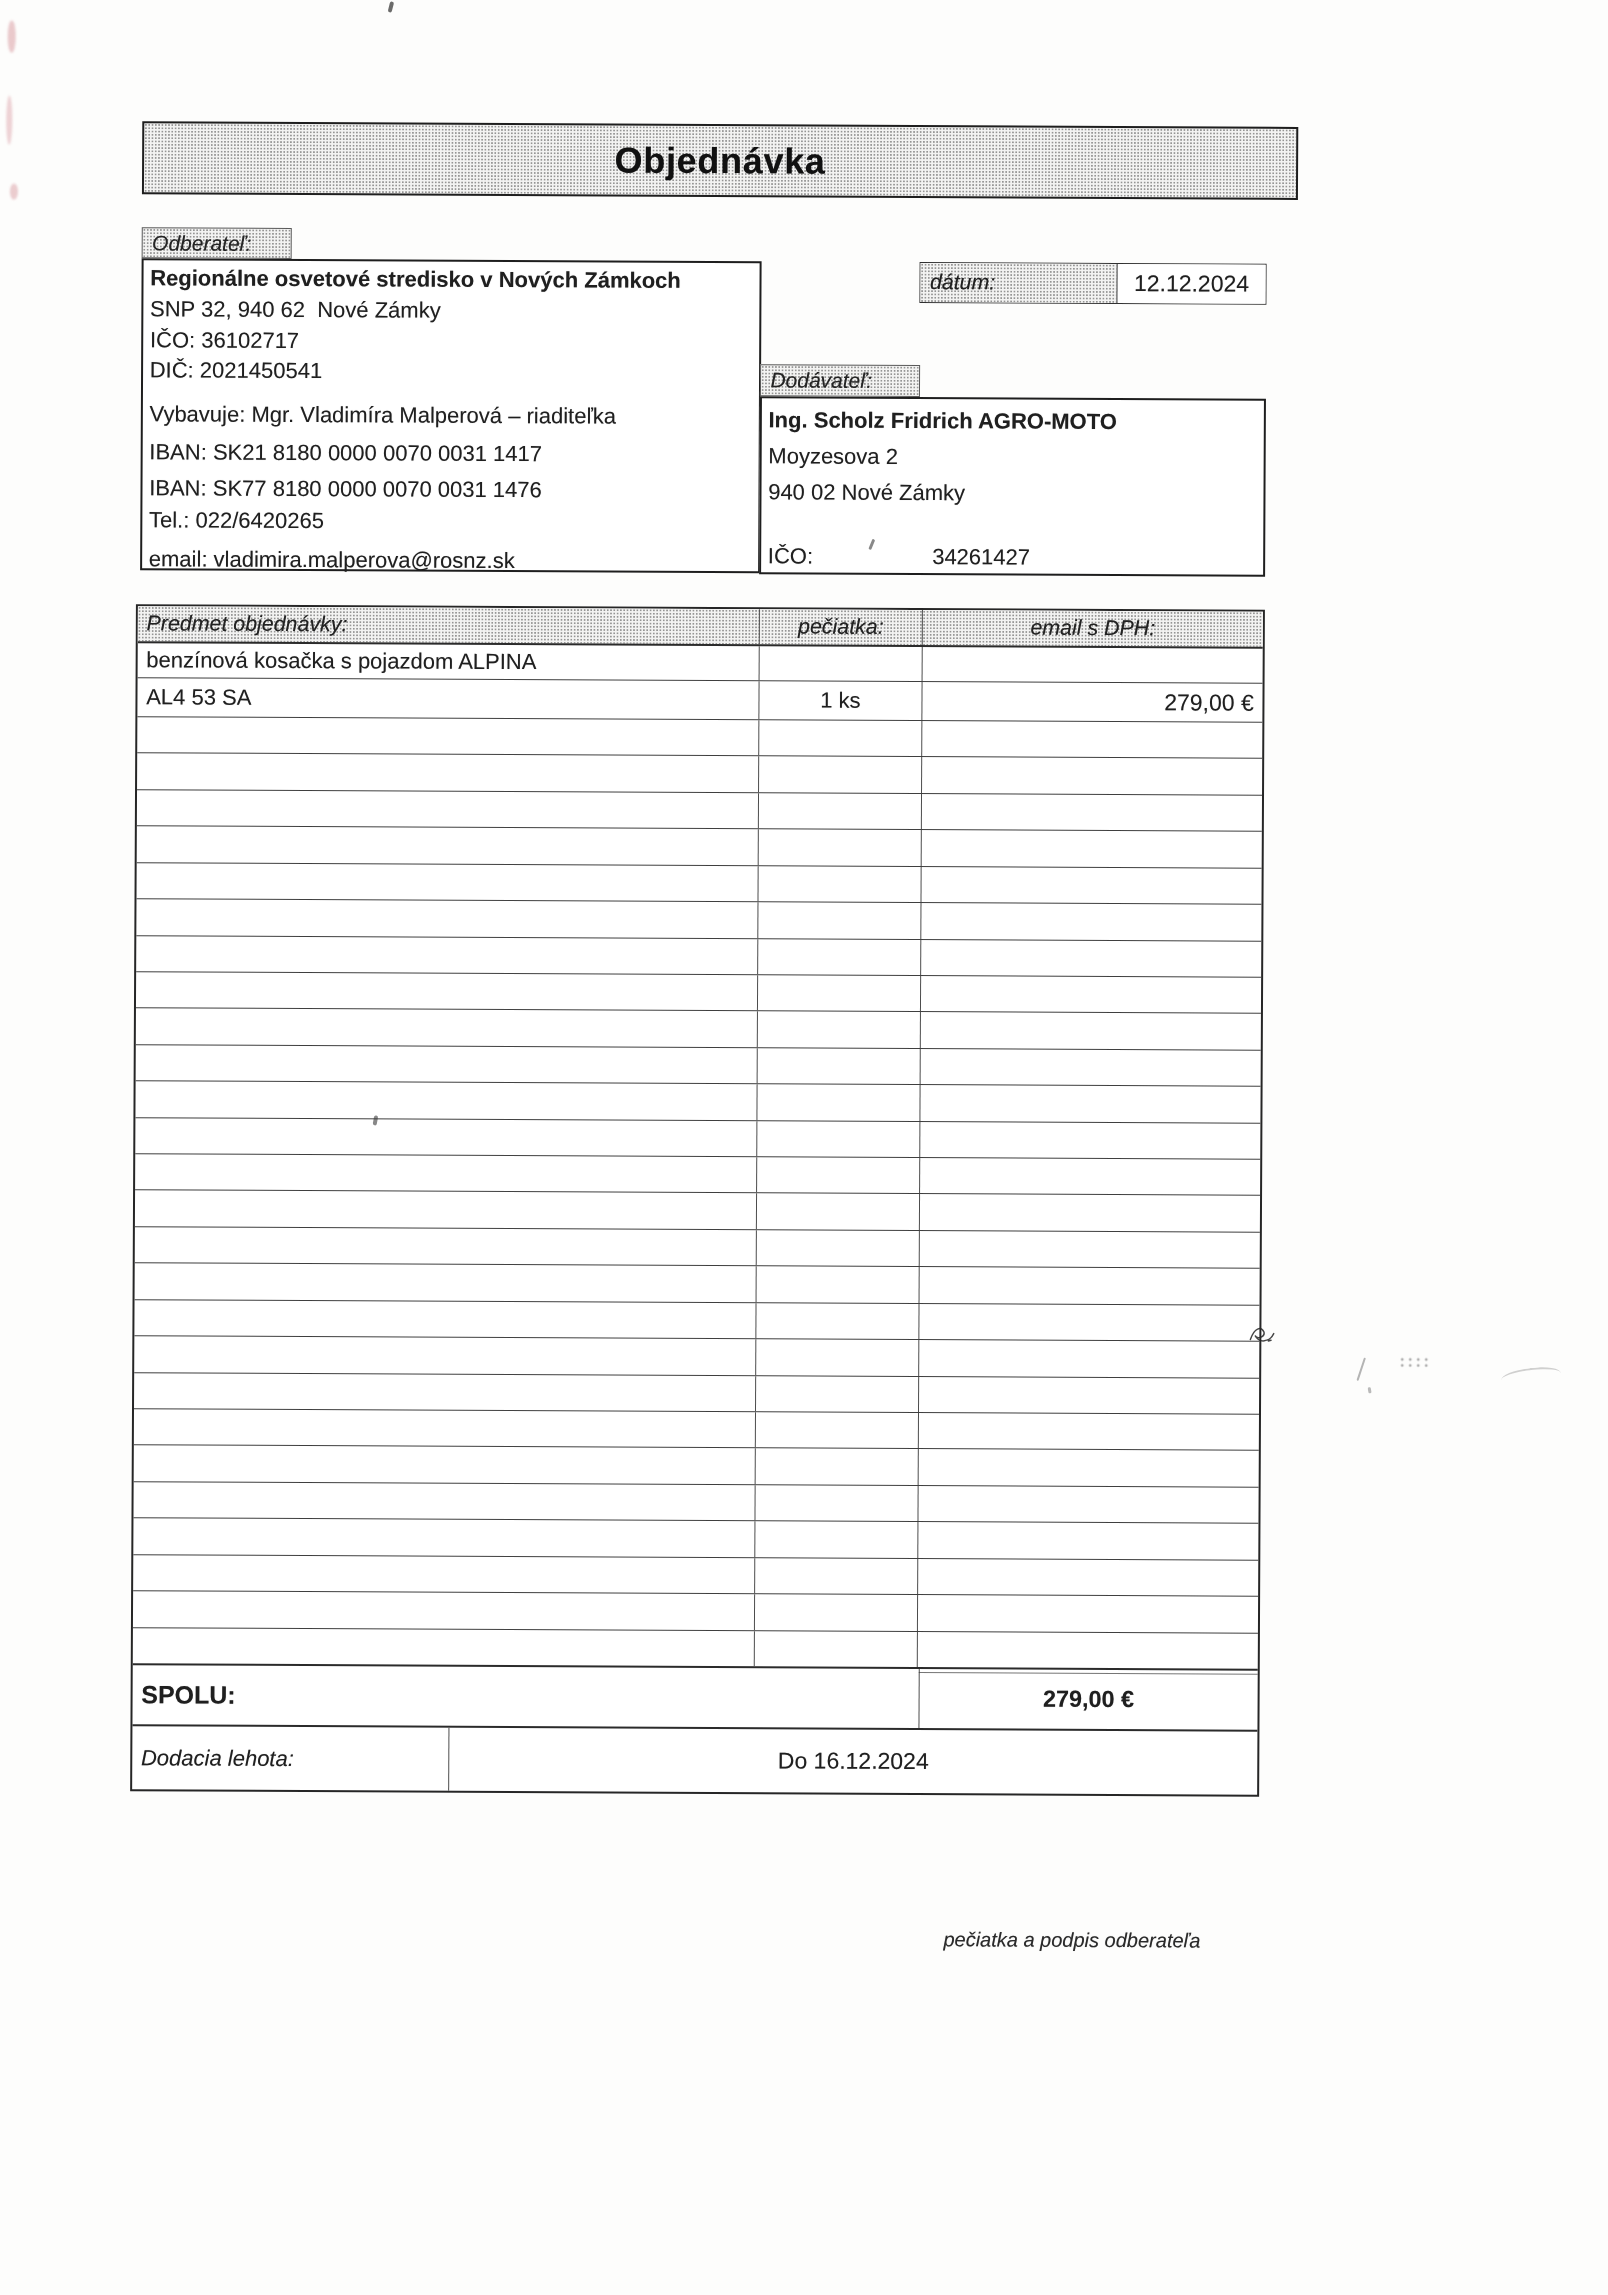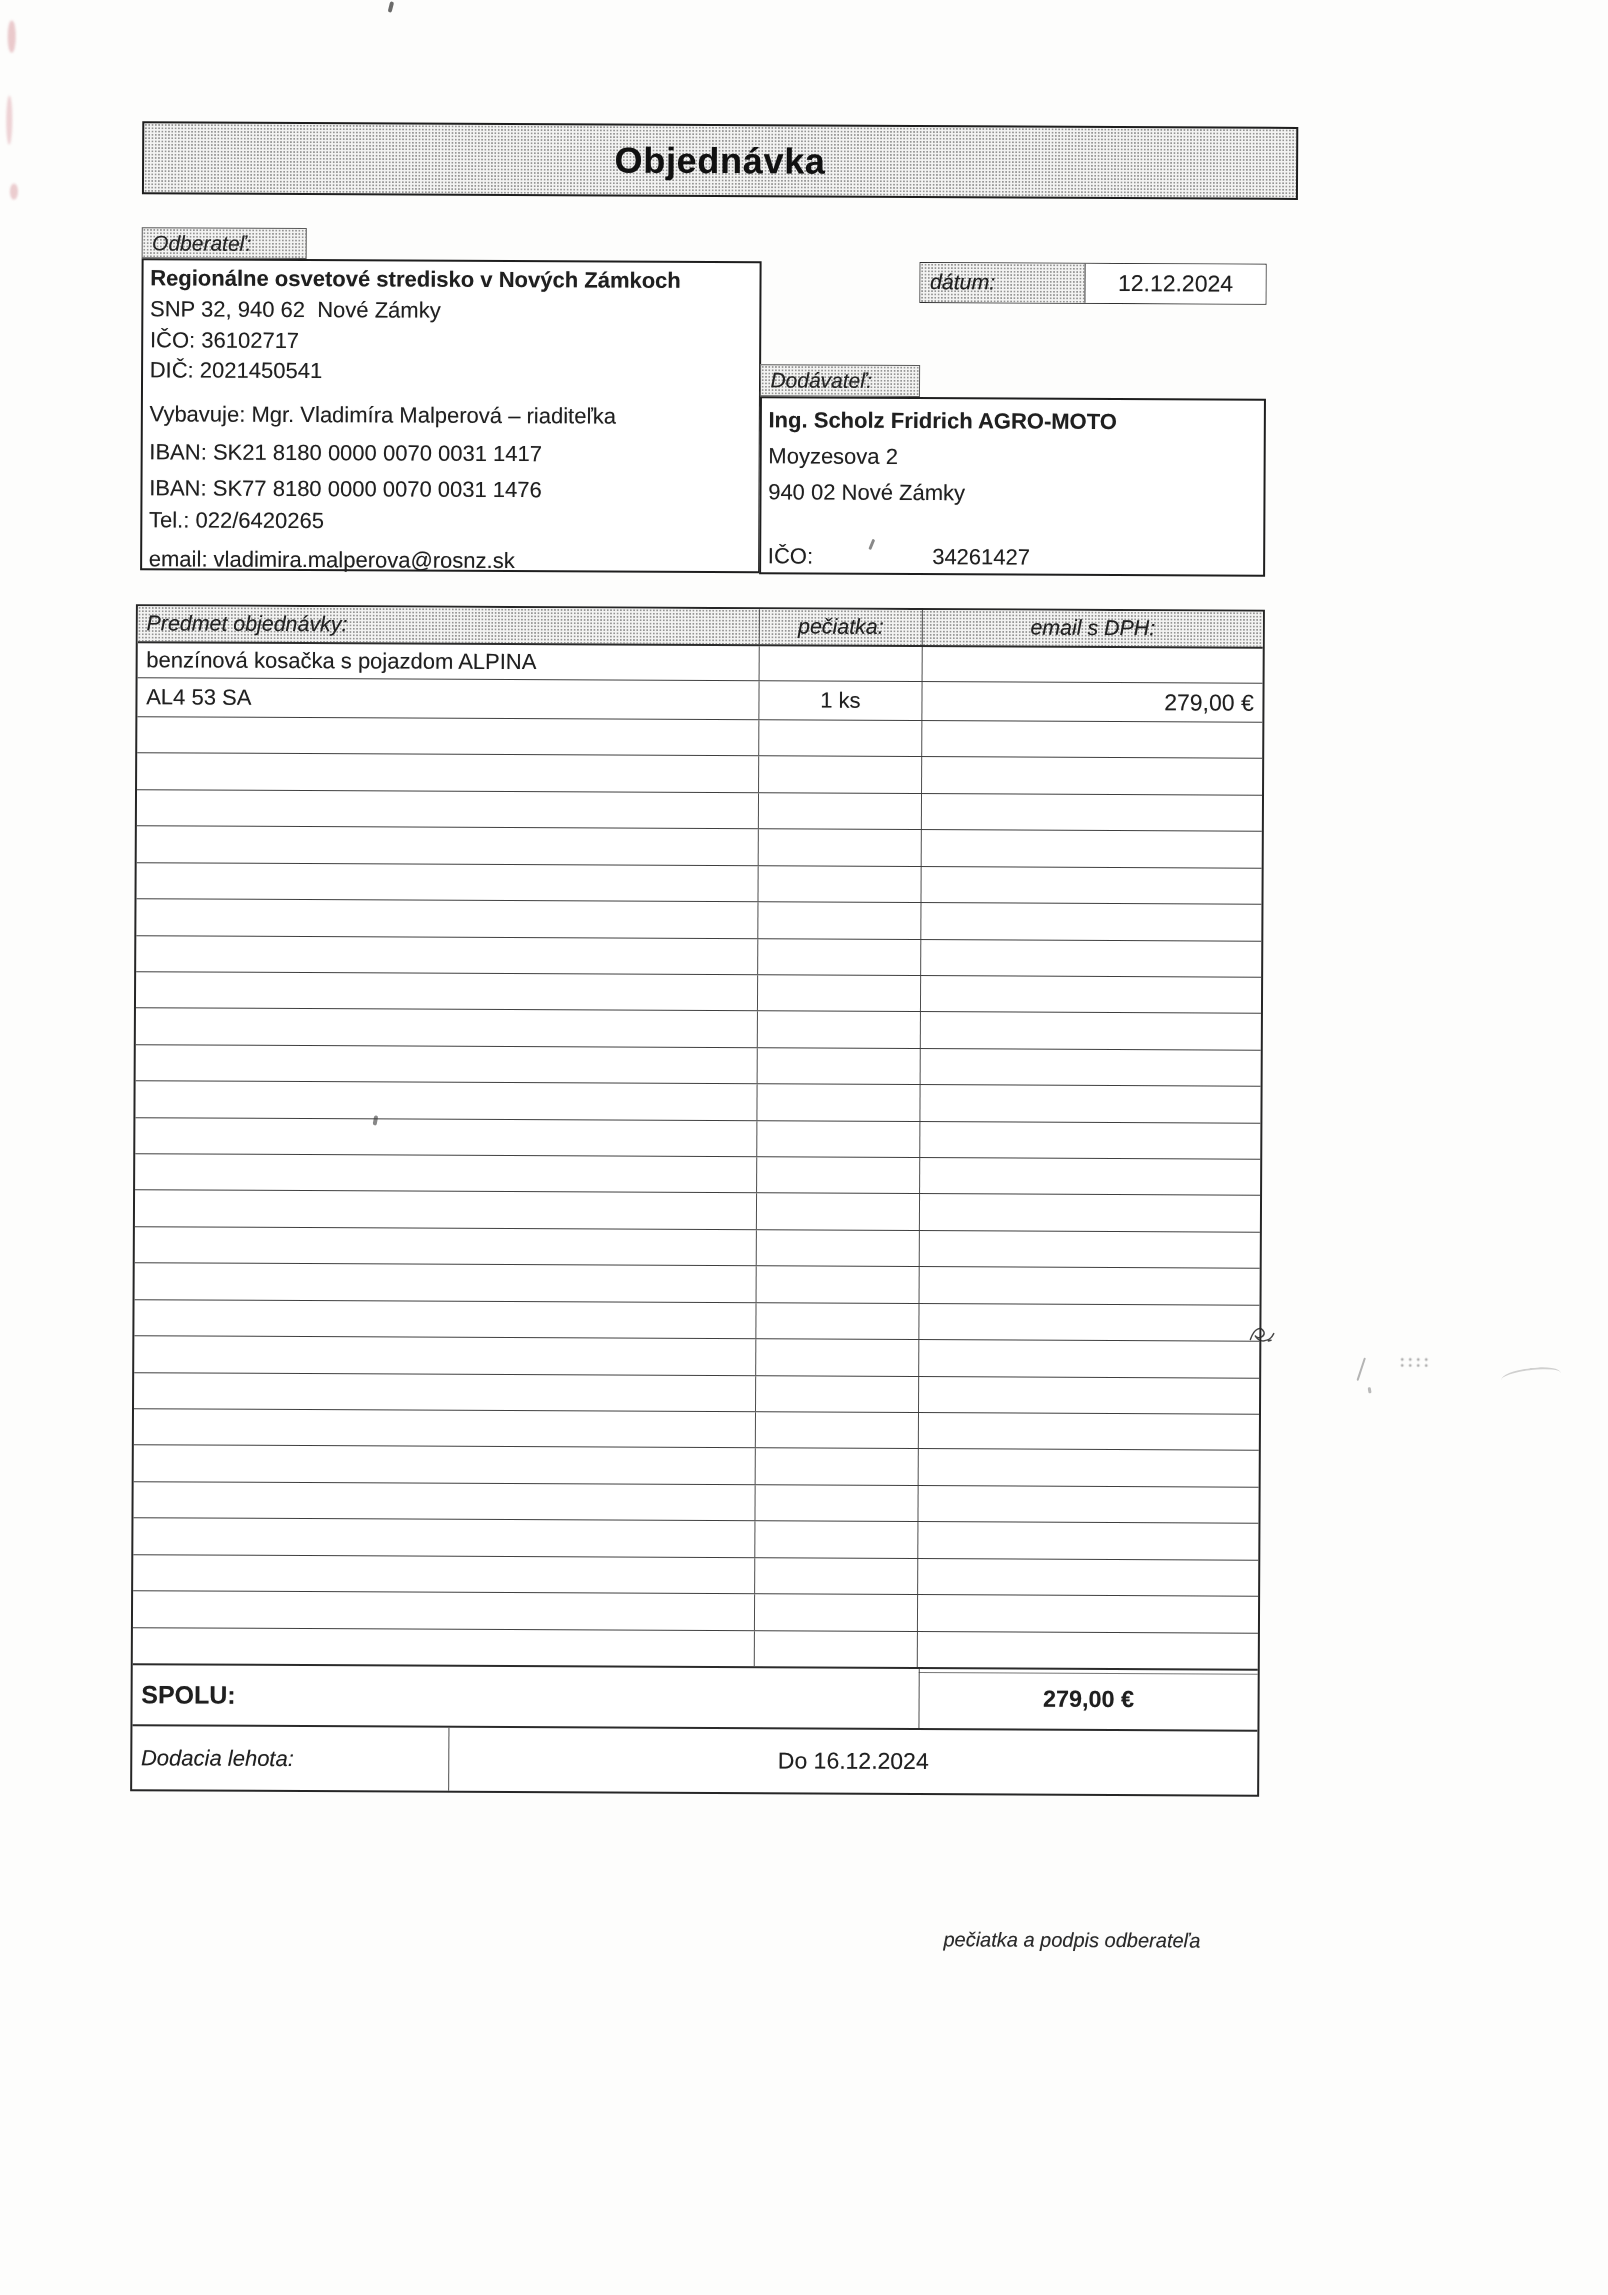--- a/index.html
+++ b/index.html
@@ -33,35 +33,35 @@
   }
   .title-box .t{ font-size:36px;font-weight:bold;letter-spacing:0.7px;color:#111; }
 
   .section-tab{
     position:absolute;
     border:1.3px solid #5a5a5a;
     display:flex;align-items:center;
     font-style:italic;font-size:21px;
     padding-left:9.4px;color:#242424;
   }
-  .tab-odberatel{left:138px;top:230px;width:165px;height:31px;}
+  .tab-odberatel{left:138px;top:230px;width:150px;height:31px;}
   .tab-dodavatel{left:757px;top:364px;width:160px;height:32px;}
 
   .info-box{ position:absolute;background:#fff;border:2px solid #1e1e1e; }
   .customer-box{ left:138px;top:261px;width:620px;height:312px; }
   .supplier-box{ left:757px;top:396px;width:506px;height:178px; }
   .info-line{ position:absolute;left:6.7px;font-size:22px;line-height:27px; }
   .b{ font-weight:bold; }
 
   .datum-row{
     position:absolute;left:916px;top:261px;width:347px;height:41px;
     border:1.3px solid #303030;display:flex;
   }
   .datum-label{
-    width:164px;display:flex;align-items:center;padding-left:9.4px;
+    width:196px;display:flex;align-items:center;padding-left:9.4px;
     font-style:italic;font-size:21.4px;
   }
   .datum-value{
     flex:1;background:#fff;border-left:1.3px solid #303030;
     display:flex;align-items:center;justify-content:center;font-size:23px;
   }
 
   
   .table-wrap{
     position:absolute;left:134px;top:607px;width:1129px;

